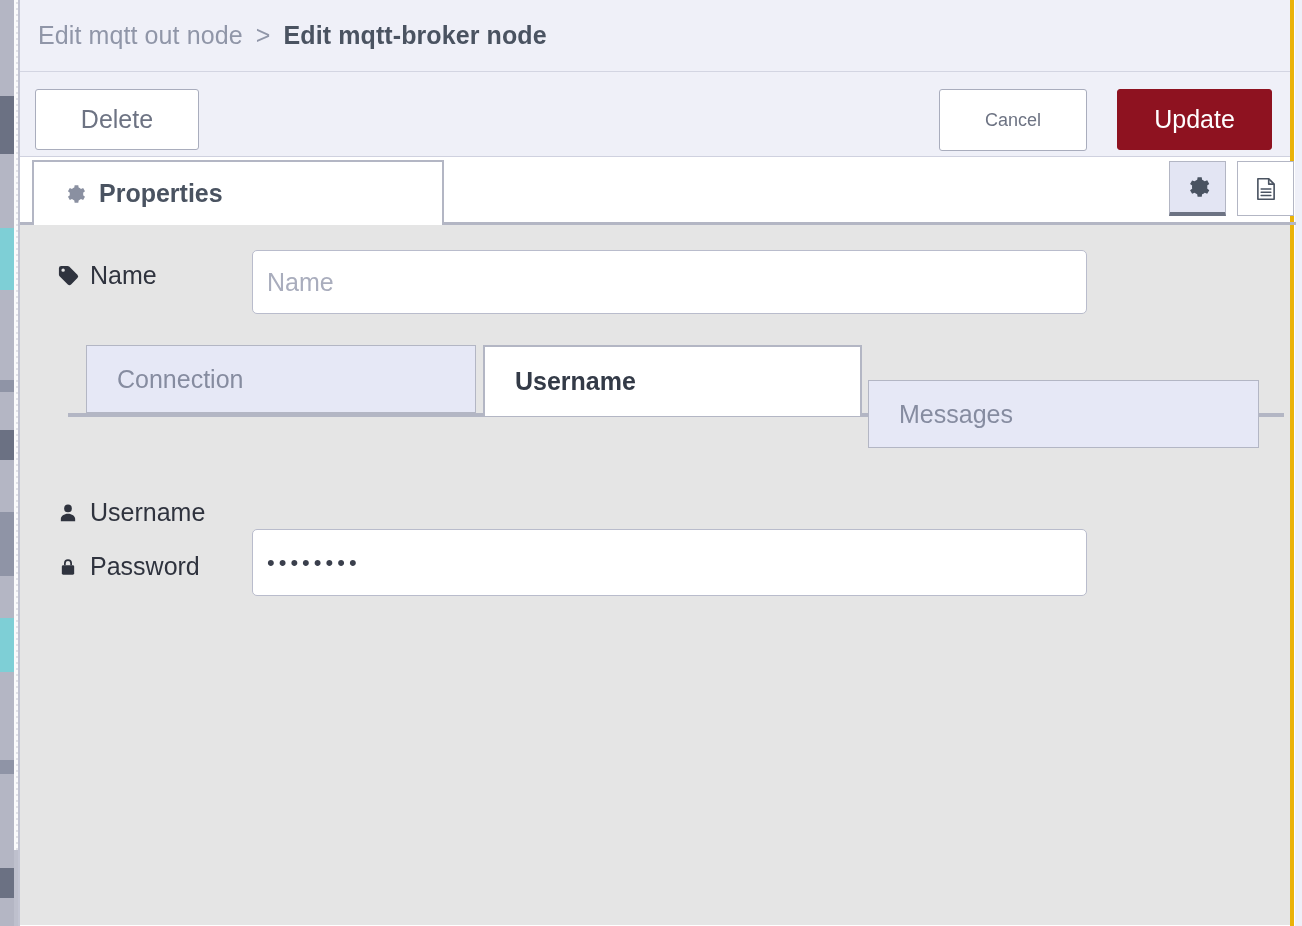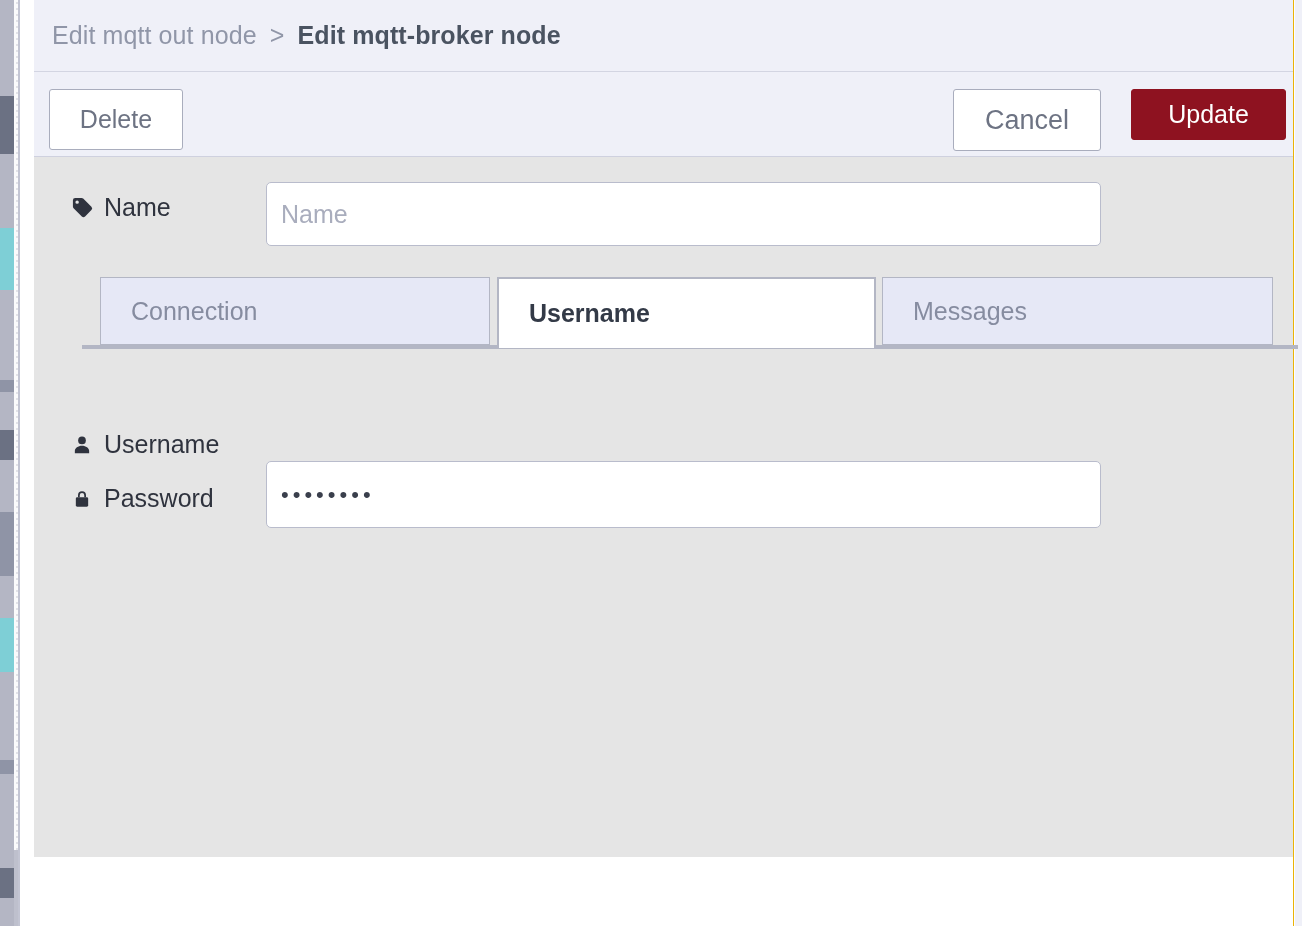--- a/index.html
+++ b/index.html
@@ -56,23 +56,22 @@
   }
 
   
   #edit-dialog {
     position: absolute;
     left: 18px; top: 0;
     width: 1276px;
     height: 926px;
     background: #ffffff;
     border-left: 2px solid #c3c5d3;
-    border-right: 1px solid #eab308;
-    box-sizing: border-box;
-    padding-left: 14px;
+    border-right: 4px solid #eab308;
+    box-sizing: border-box;
   }
   #right-gutter {
     position: absolute;
     left: 1295px; top: 0;
     width: 7px; height: 926px;
     background: #eff0f8;
   }
 
   
   #dialog-header {
@@ -106,39 +105,39 @@
     box-sizing: border-box;
     display: flex;
     align-items: center;
     justify-content: center;
     font-family: "Liberation Sans", sans-serif;
     cursor: pointer;
     user-select: none;
   }
   #delete-button {
     left: 15px; top: 17px;
-    width: 134px; height: 61px;
+    width: 164px; height: 61px;
     background: #ffffff;
     border: 1px solid #a9adbd;
     border-radius: 3px;
     color: #6d7383;
     font-size: 25px;
   }
   #cancel-button {
     left: 919px; top: 17px;
     width: 148px; height: 62px;
     background: #ffffff;
     border: 1px solid #a9adbd;
     border-radius: 3px;
     color: #6d7383;
-    font-size: 27px;
+    font-size: 18px;
   }
   #update-button {
     left: 1097px; top: 17px;
-    width: 155px; height: 51px;
+    width: 155px; height: 61px;
     background: #8e1220;
     border: 1px solid #8e1220;
     border-radius: 3px;
     color: #ffffff;
     font-size: 25px;
   }
 
   
   #tab-strip {
     position: relative;
@@ -284,21 +283,21 @@
     background: #ffffff;
     border: 2px solid #b3b6c4;
     border-bottom: none;
     color: #333a47;
     font-weight: bold;
     height: 71px;
     z-index: 3;
   }
   #subtab-connection { left: 18px; width: 390px; }
   #subtab-security { left: 415px; width: 379px; }
-  #subtab-messages { left: 800px; width: 391px; }
+  #subtab-messages { left: 800px; width: 391px; margin-top: 35px; }
 
   #row-username { left: 36px; top: 235px; margin-top: 38px; }
   #username-input { position: absolute; left: 232px; top: 212px; width: 835px; height: 67px; }
 
   #row-password { left: 36px; top: 327px; }
   #password-input { position: absolute; left: 232px; top: 304px; width: 835px; height: 67px;
     letter-spacing: 4px; font-size: 22px; color: #3a3f4c; }
 </style>
 </head>
 <body>
@@ -329,20 +328,48 @@
       <span class="crumb-current">Edit mqtt-broker node</span>
     </div>
   </div>
 
   <div id="button-bar">
     <div class="btn" id="delete-button">Delete</div>
     <div class="btn" id="cancel-button">Cancel</div>
     <div class="btn" id="update-button" style="background: rgb(142, 18, 32); border-color: rgb(142, 18, 32);">Update</div>
   </div>
 
+  <div id="tab-strip">
+    <div id="tab-baseline"></div>
+
+    <div id="tab-properties">
+      <span class="gear-glyph">
+        <svg viewBox="0 0 24 24" width="22" height="22" fill="currentColor">
+          <path d="M12 8.5a3.5 3.5 0 1 0 0 7 3.5 3.5 0 0 0 0-7zm0 5.2a1.7 1.7 0 1 1 0-3.4 1.7 1.7 0 0 1 0 3.4z"></path>
+          <path d="M21 12c0-.5-.05-1-.14-1.47l2.02-1.5-2-3.46-2.38.86a7.9 7.9 0 0 0-2.53-1.47L15.6 2.5h-4l-.37 2.46a7.9 7.9 0 0 0-2.53 1.47L6.32 5.57l-2 3.46 2.02 1.5a8.2 8.2 0 0 0 0 2.94l-2.02 1.5 2 3.46 2.38-.86c.74.63 1.6 1.13 2.53 1.47l.37 2.46h4l.37-2.46a7.9 7.9 0 0 0 2.53-1.47l2.38.86 2-3.46-2.02-1.5c.09-.47.14-.97.14-1.47z"></path>
+        </svg>
+      </span>
+      <span class="tab-label">Properties</span>
+    </div>
+
+    <div class="icon-btn" id="view-gear-button">
+      <svg viewBox="0 0 24 24" width="26" height="26" fill="#4a5361">
+        <path d="M12 8.6a3.4 3.4 0 1 0 0 6.8 3.4 3.4 0 0 0 0-6.8zm0 5a1.6 1.6 0 1 1 0-3.2 1.6 1.6 0 0 1 0 3.2z"></path>
+        <path d="M20.6 12c0-.5-.05-.97-.13-1.43l1.93-1.44-1.9-3.3-2.28.83a7.6 7.6 0 0 0-2.42-1.4L15.44 3h-3.82l-.36 2.36a7.6 7.6 0 0 0-2.42 1.4L6.56 5.9l-1.9 3.3 1.93 1.44a7.9 7.9 0 0 0 0 2.86L4.66 14.9l1.9 3.3 2.28-.83c.7.6 1.53 1.08 2.42 1.4l.36 2.23h3.82l.36-2.23a7.6 7.6 0 0 0 2.42-1.4l2.28.83 1.9-3.3-1.93-1.44c.08-.46.13-.93.13-1.46z"></path>
+      </svg>
+    </div>
+
+    <div class="icon-btn" id="view-doc-button">
+      <svg viewBox="0 0 24 24" width="26" height="30">
+        <path d="M4.5 2.5h10l5 5v14h-15z" fill="#ffffff" stroke="#4a5361" stroke-width="1.5" stroke-linejoin="round"></path>
+        <path d="M14.5 2.5v5h5" fill="none" stroke="#4a5361" stroke-width="1.5" stroke-linejoin="round"></path>
+        <path d="M7.5 12h9M7.5 15h9M7.5 18h9" stroke="#4a5361" stroke-width="1.3" stroke-linecap="round"></path>
+      </svg>
+    </div>
+  </div>
 
   <div id="form-body">
 
     <div class="form-row" id="row-name">
       <span class="form-label">
         <span class="label-icon">
           <svg viewBox="0 0 24 24" width="23" height="23" fill="#2f333e">
             <path d="M21.3 11.3 12.7 2.7A2.4 2.4 0 0 0 11 2H4.4A2.4 2.4 0 0 0 2 4.4V11c0 .64.25 1.25.7 1.7l8.6 8.6a2.4 2.4 0 0 0 3.4 0l6.6-6.6a2.4 2.4 0 0 0 0-3.4zM6.4 8.2a1.8 1.8 0 1 1 0-3.6 1.8 1.8 0 0 1 0 3.6z"></path>
           </svg>
         </span>

